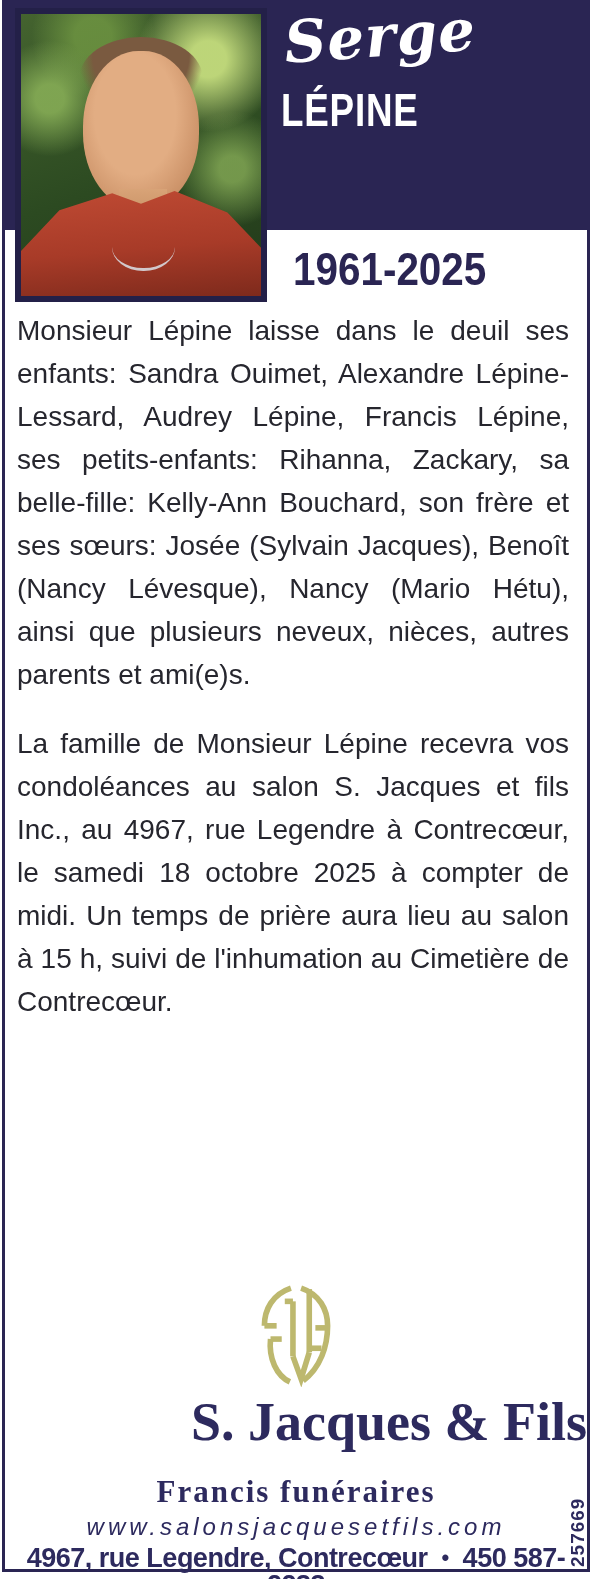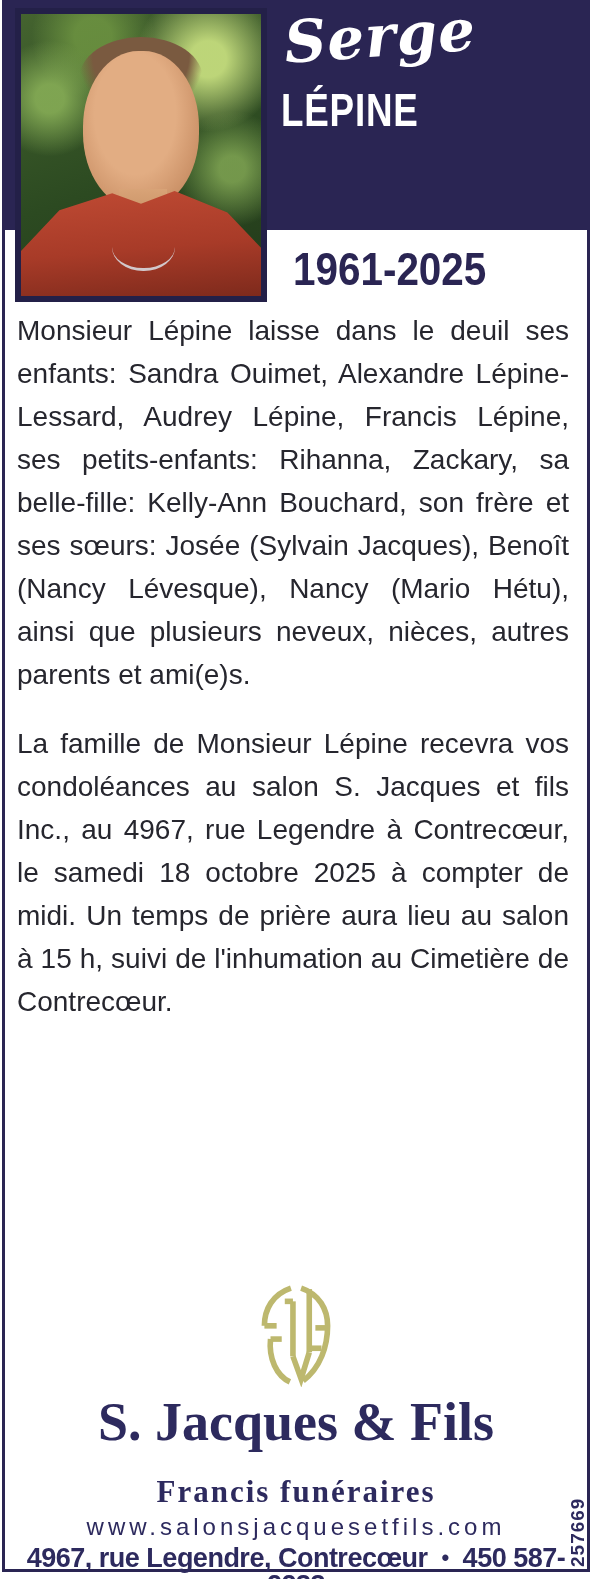--- a/index.html
+++ b/index.html
@@ -42,27 +42,27 @@
     font-weight:bold;font-size:47px;line-height:1;
     transform:scaleX(0.86);transform-origin:left top;}
 
   
   .body-text{position:absolute;left:12px;top:306px;width:552px;color:#26262e;
     font-size:28px;line-height:43px;text-align:justify;}
   .body-text p{margin:0 0 26px 0;}
 
   
   .logo{position:absolute;left:50%;top:1280px;transform:translateX(-50%);}
-  .brand{position:absolute;left:0;top:1392px;width:100%;text-align:center;
+  .brand{position:absolute;left:0;top:1392px;width:100%;text-align:right;
     font-family:"Liberation Serif",serif;font-weight:bold;font-size:54px;color:#2d2a5e;line-height:1;}
   .tagline{position:absolute;left:0;top:1473px;width:100%;text-align:center;
     font-family:"Liberation Serif",serif;font-weight:bold;font-size:31px;color:#2d2a5e;
     letter-spacing:2px;line-height:1;}
   .website{position:absolute;left:0;top:1512px;width:100%;text-align:center;
-    font-size:24px;font-weight:500;color:#2d2a5e;letter-spacing:4px;line-height:1;}
+    font-size:24px;font-weight:500;color:#2d2a5e;letter-spacing:4px;line-height:1;font-style:italic;}
   .address-line{position:absolute;left:0;top:1542px;width:100%;text-align:center;
     font-size:27px;font-weight:600;color:#2d2a5e;line-height:1;letter-spacing:-0.5px;}
   .address-line .sep{display:inline-block;margin:0 14px;font-size:22px;vertical-align:2px;}
   .ref-number{position:absolute;left:563px;top:1564px;width:110px;
     transform:rotate(-90deg);transform-origin:0 0;
     font-size:19px;font-weight:bold;color:#2d2a5e;letter-spacing:1px;text-align:left;line-height:1;}
 </style>
 </head>
 <body>
 

